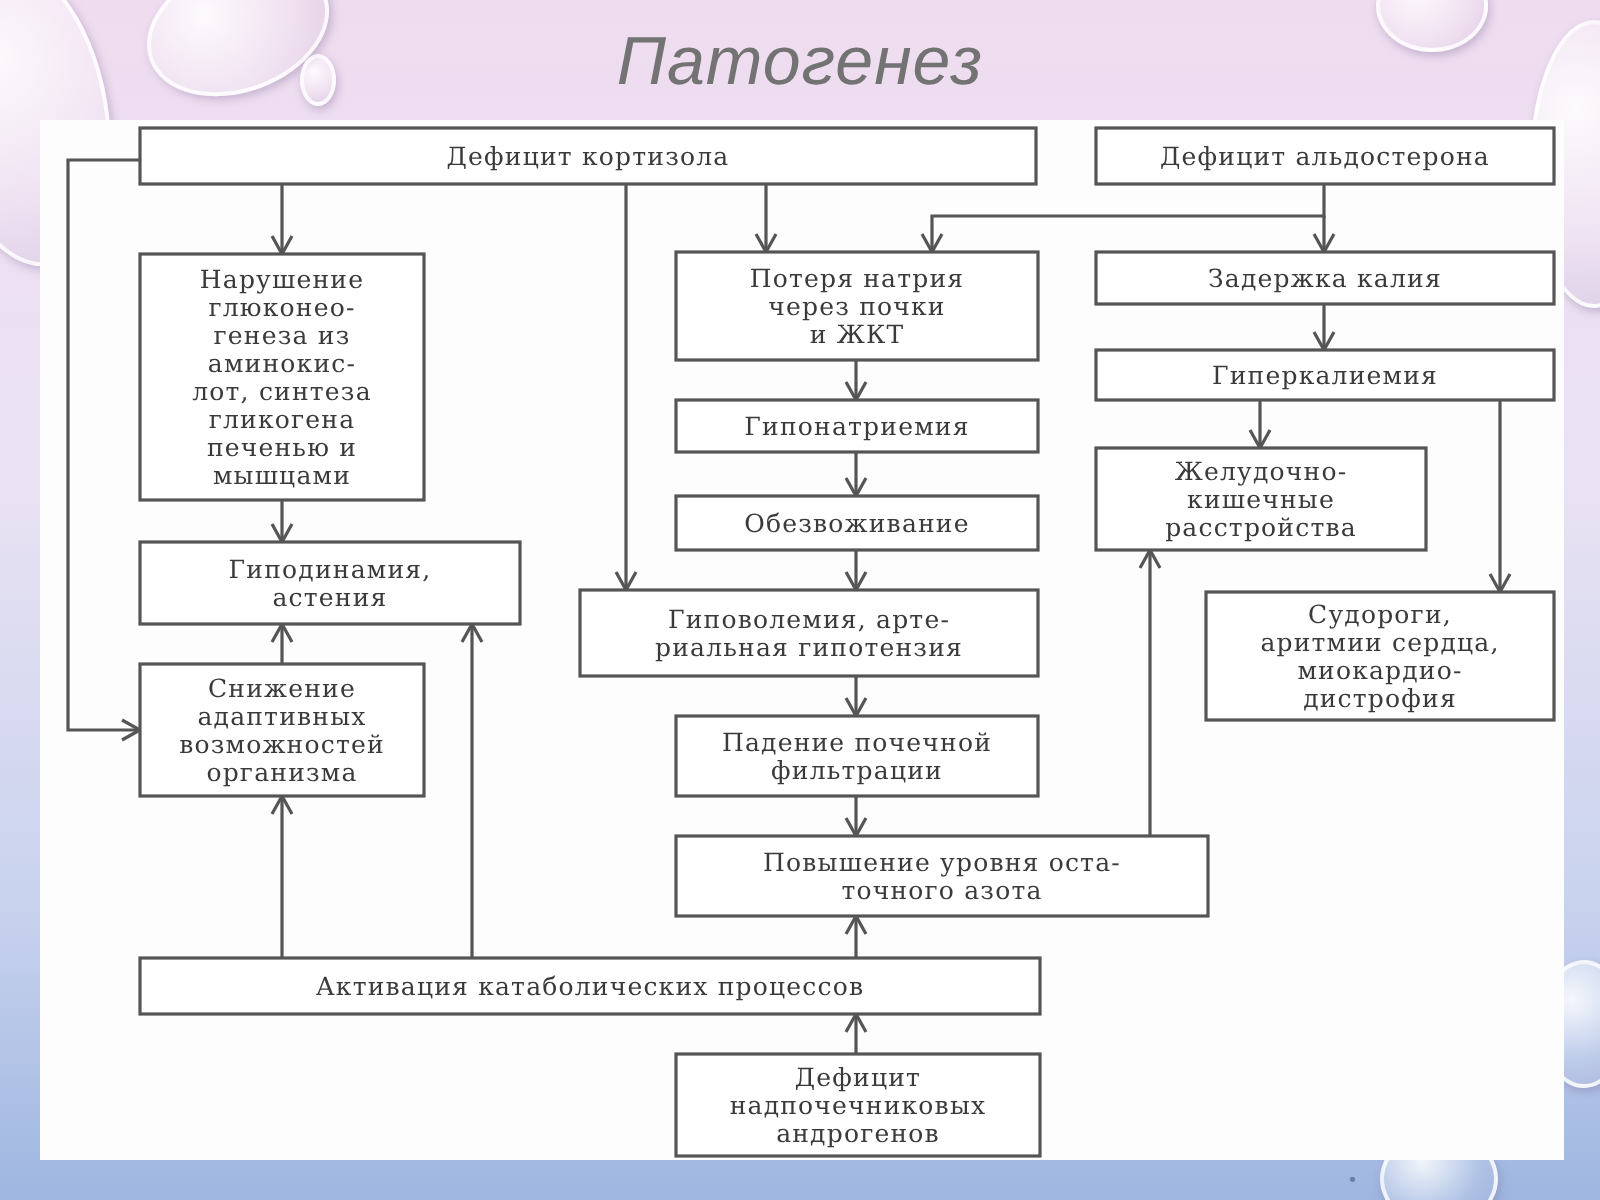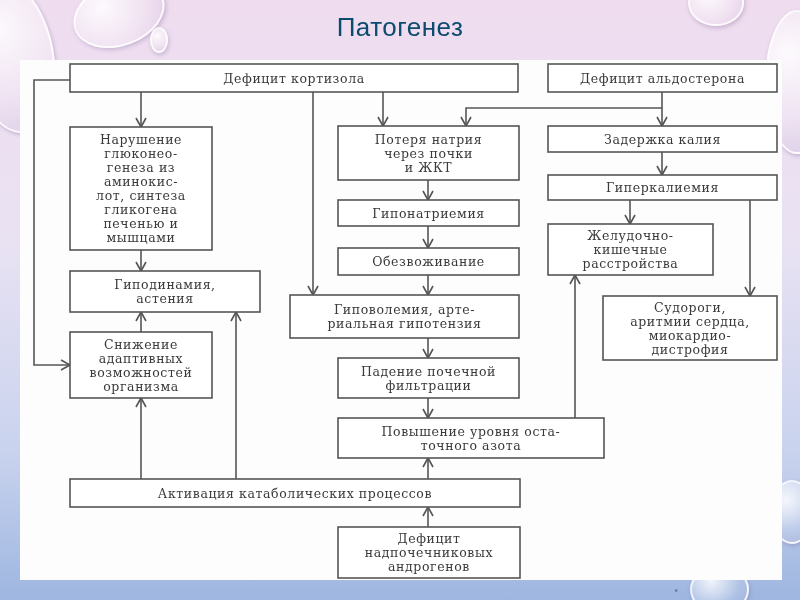--- a/index.html
+++ b/index.html
@@ -9,22 +9,22 @@
     font-family: "DejaVu Serif", serif;
   }
   .bubble {
     position: absolute; border-radius: 50%;
     border: 2px solid rgba(255,255,255,0.8);
     background: radial-gradient(circle at 35% 30%, rgba(255,255,255,0.85), rgba(255,255,255,0.15) 60%, rgba(180,160,200,0.25));
     box-shadow: 1px 2px 4px rgba(120,100,150,0.35);
   }
   .title {
     position: absolute; left: 0; width: 800px; top: 12px; text-align: center;
-    font-family: "Liberation Sans", sans-serif; 
-    font-size: 26px; color: #0c4a6e; letter-spacing: 0.5px;
+    font-family: "Liberation Sans", sans-serif; font-style: italic;
+    font-size: 34px; color: #737373; letter-spacing: 0.5px;
   }
   .panel {
     position: absolute; left: 20px; top: 60px; width: 762px; height: 520px;
     background: #fdfdfd;
   }
   svg#diagram { position: absolute; left: 0; top: 0; }
   .box rect { fill: #ffffff; stroke: #555; stroke-width: 1.6; }
   .box text {
     font-family: "DejaVu Serif", serif; font-size: 12.5px; fill: #3a3a3a;
     text-anchor: middle; letter-spacing: 0.6px;

